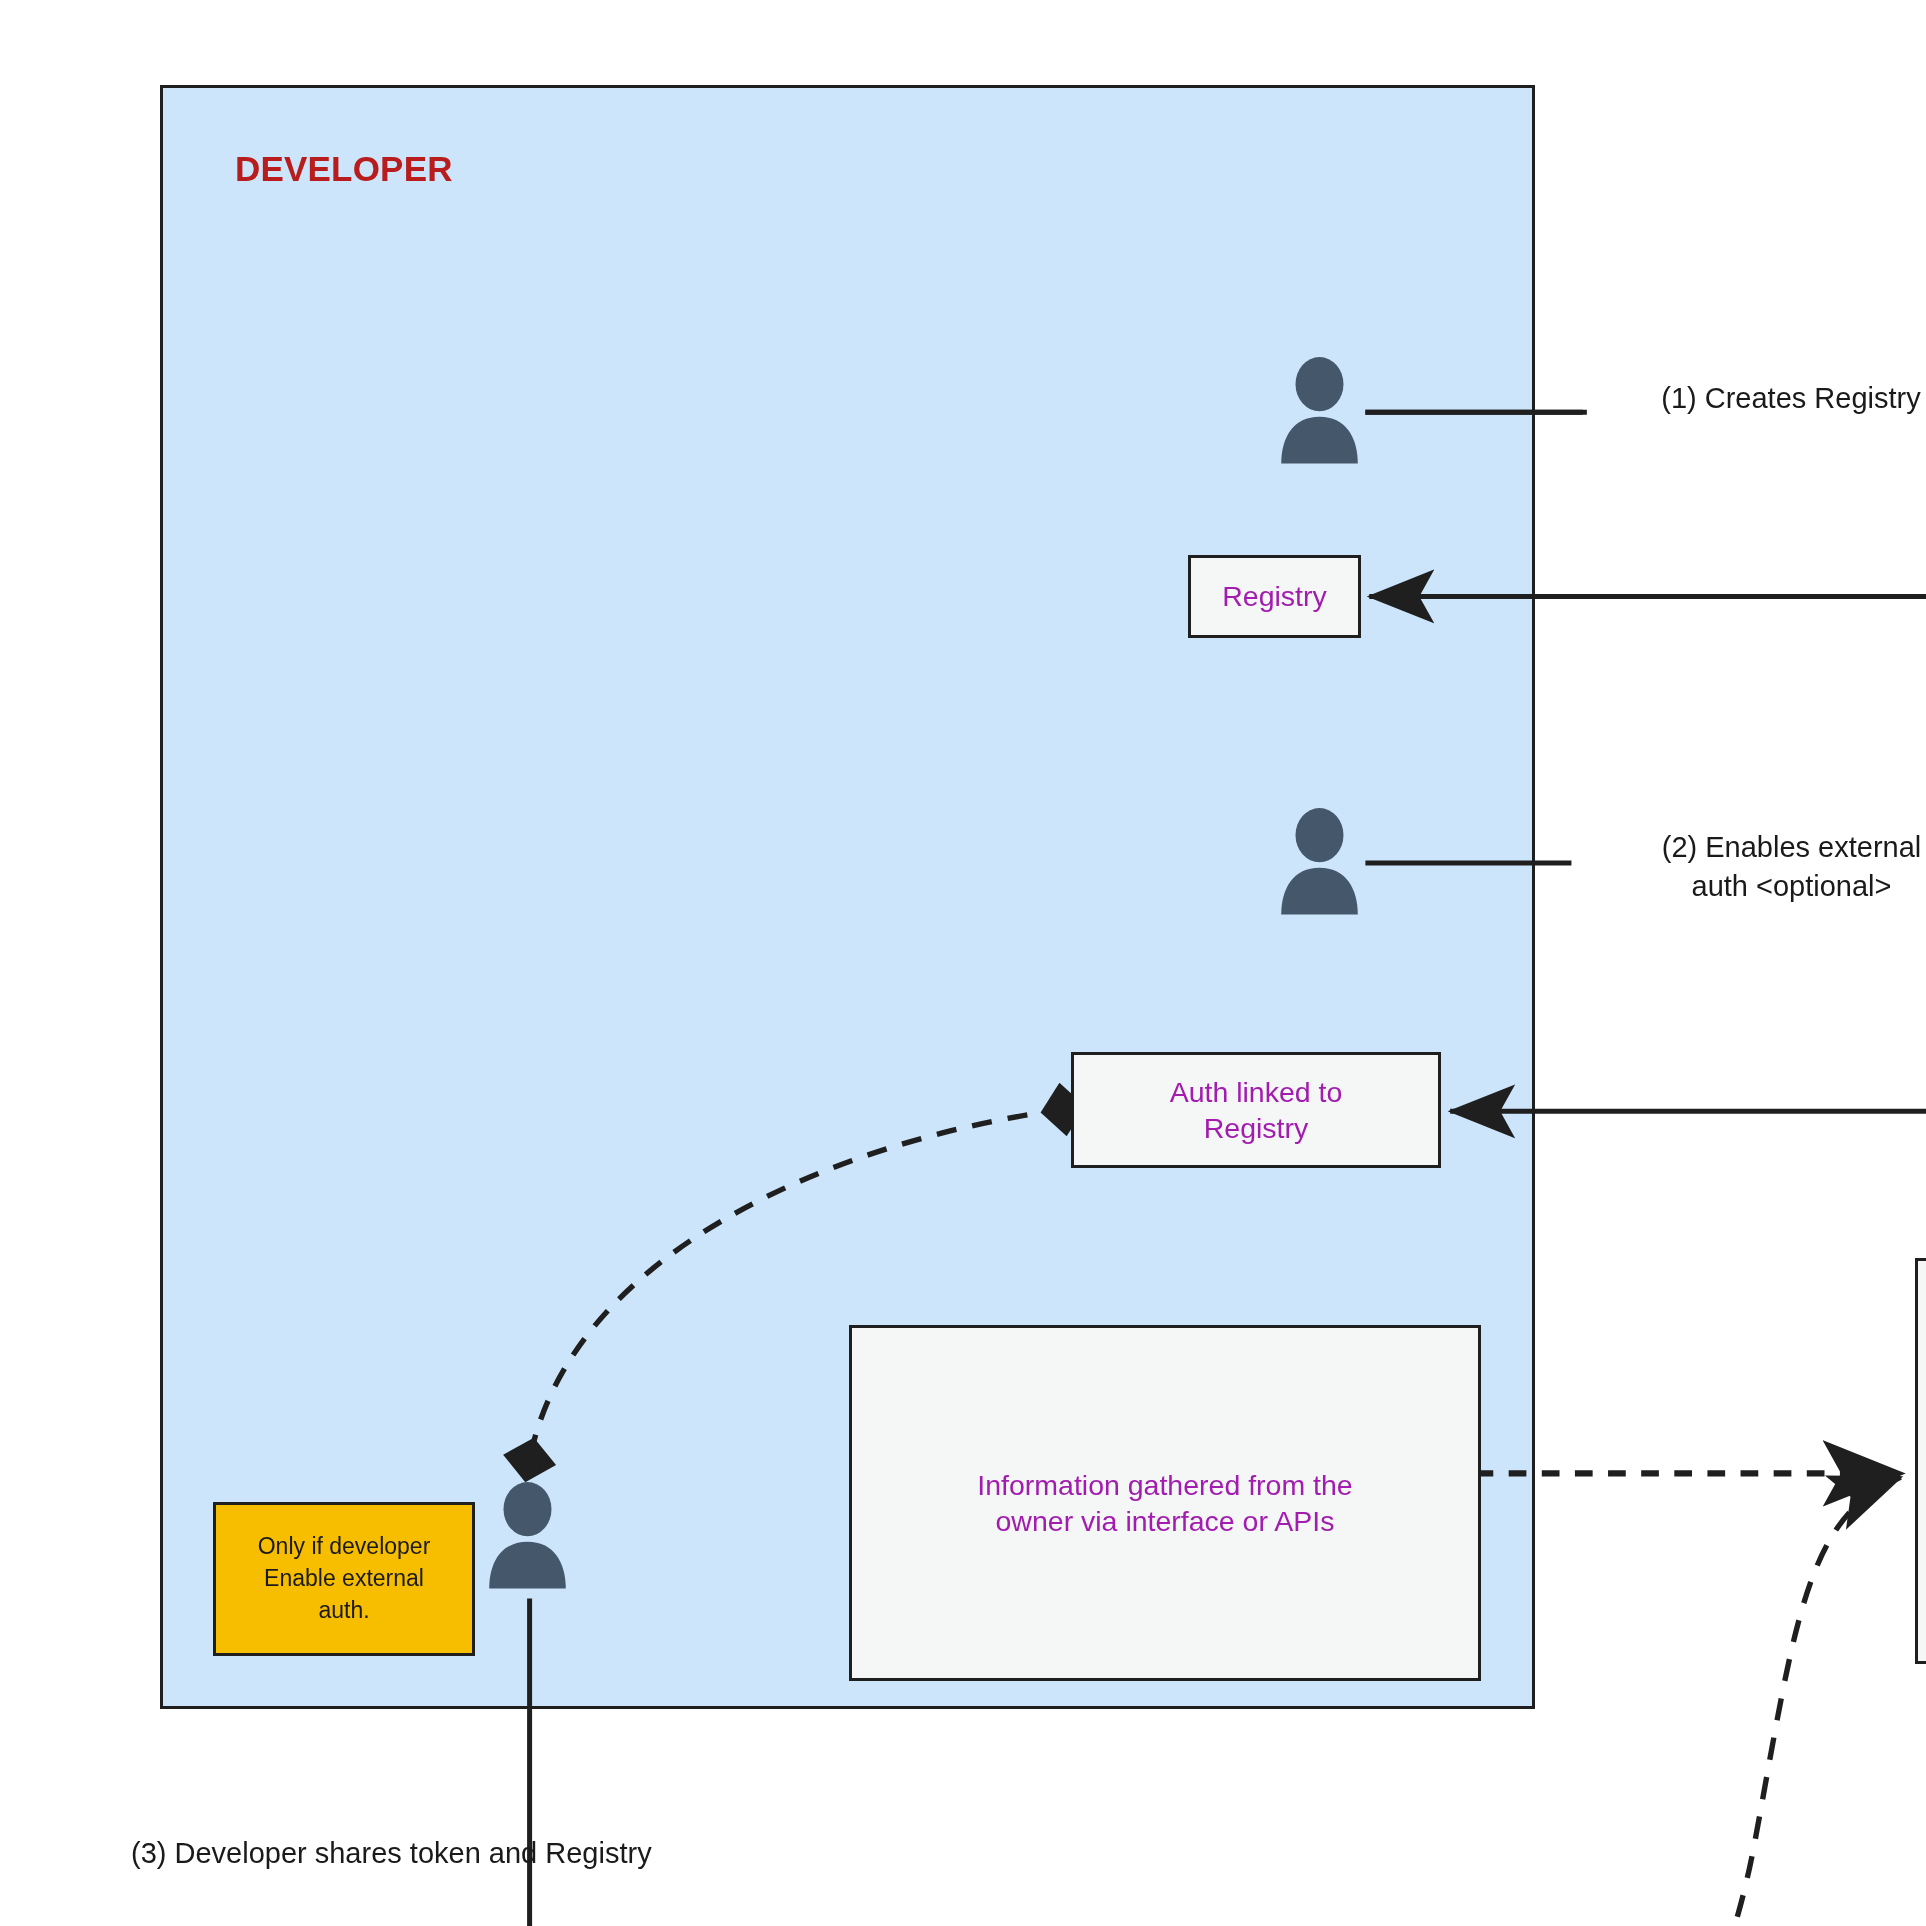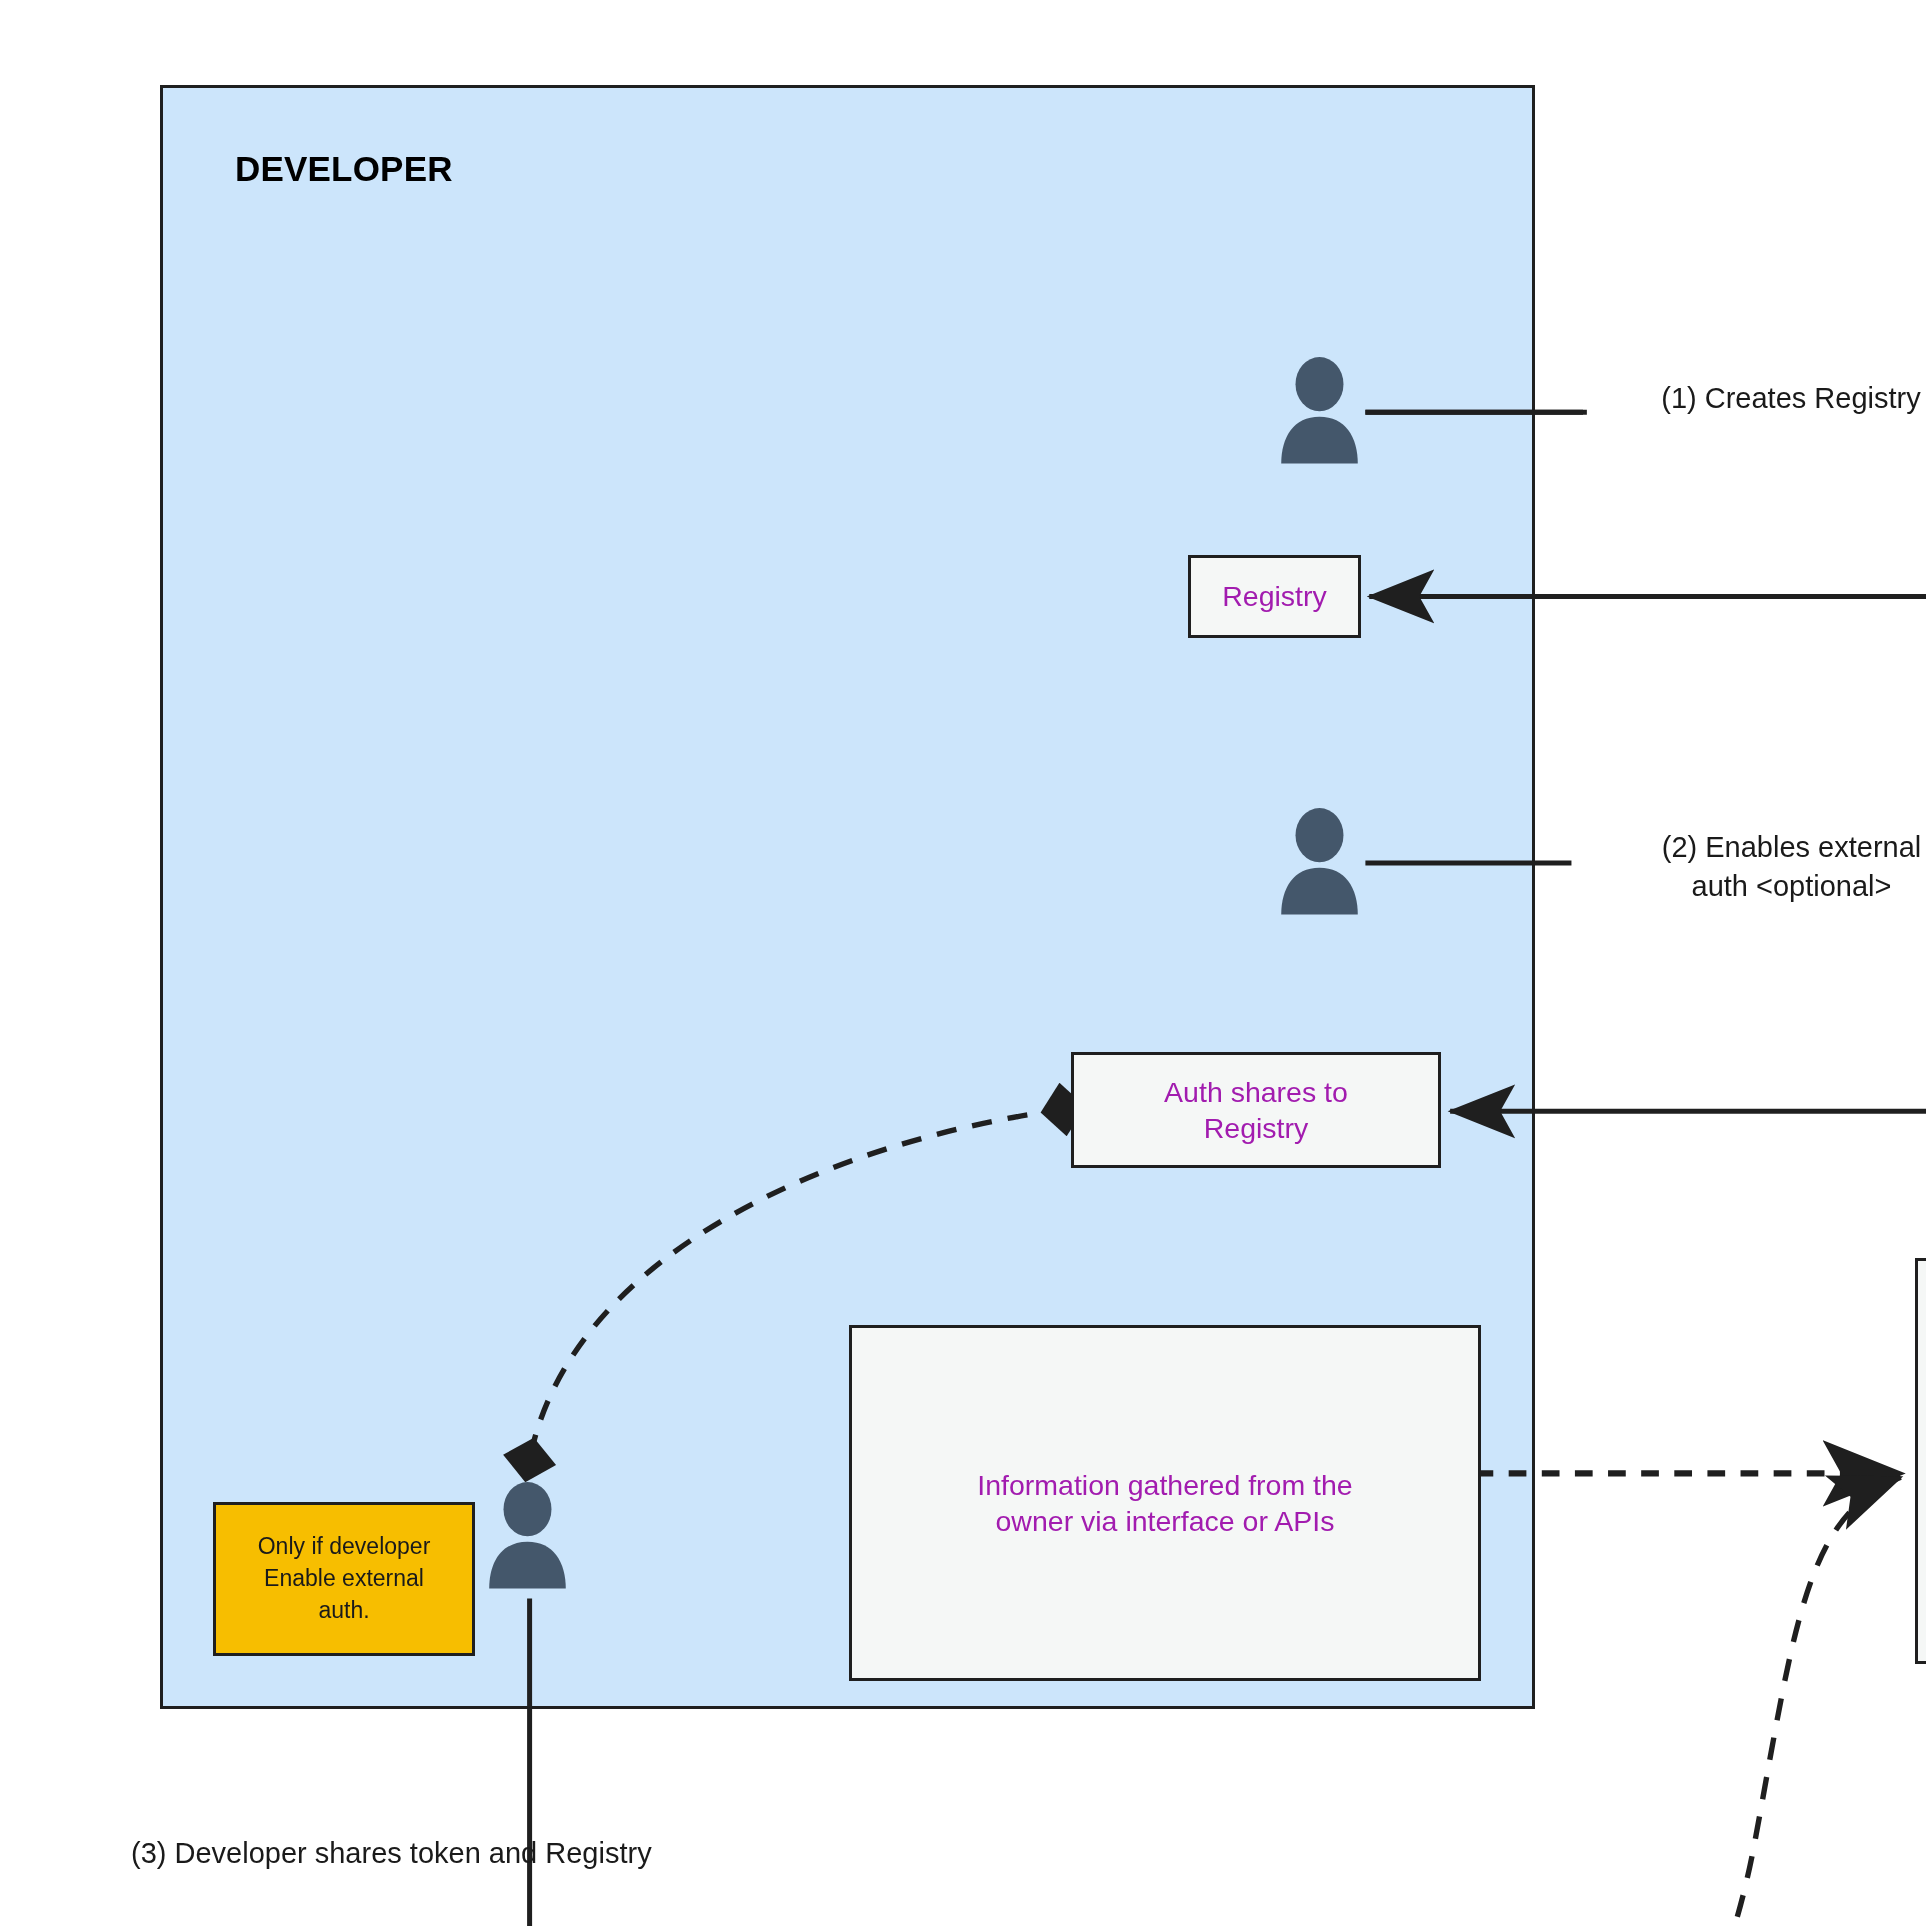--- a/index.html
+++ b/index.html
@@ -32,21 +32,21 @@
     border: 3.5px solid #1f1f1f;
   }
   .lane-developer {
     left: 160px;  top: 85px;
     width: 1375px; height: 1624px;
     background: #cce5fb;
   }
   .lane-title {
     position: absolute;
     font-weight: bold;
-    color: #000000;
+    color: #b91c1c;
     letter-spacing: 0.2px;
     line-height: 1.22;
     white-space: pre-line;
   }
   .lane-title-developer { left: 235px;  top: 148px;  font-size: 35px; }
 
   
   .node {
     position: absolute;
     box-sizing: border-box;
@@ -169,21 +169,21 @@
   <svg class="actor actor-2" viewBox="0 0 230 300">
     <ellipse cx="115" cy="78" rx="62" ry="70" fill="#44576b"></ellipse>
     <path d="M115 162 C 48 162, 16 215, 16 283 L 214 283 C 214 215, 182 162, 115 162 Z" fill="#44576b"></path>
   </svg>
   <svg class="actor actor-3" viewBox="0 0 230 300">
     <ellipse cx="115" cy="78" rx="62" ry="70" fill="#44576b"></ellipse>
     <path d="M115 162 C 48 162, 16 215, 16 283 L 214 283 C 214 215, 182 162, 115 162 Z" fill="#44576b"></path>
   </svg>
 
   <div class="node node-registry-dev">Registry</div>
-  <div class="node node-auth-linked">Auth shares to
+  <div class="node node-auth-linked">Auth linked to
 Registry</div>
   <div class="node node-info-dev">Information gathered from the
 owner via interface or APIs</div>
   <div class="node node-registry-central">REGISTRY</div>
 
   <div class="note">Only if developer
 Enable external
 auth.</div>
 
   <div class="edge-label label-creates-registry">(1) Creates Registry</div>

